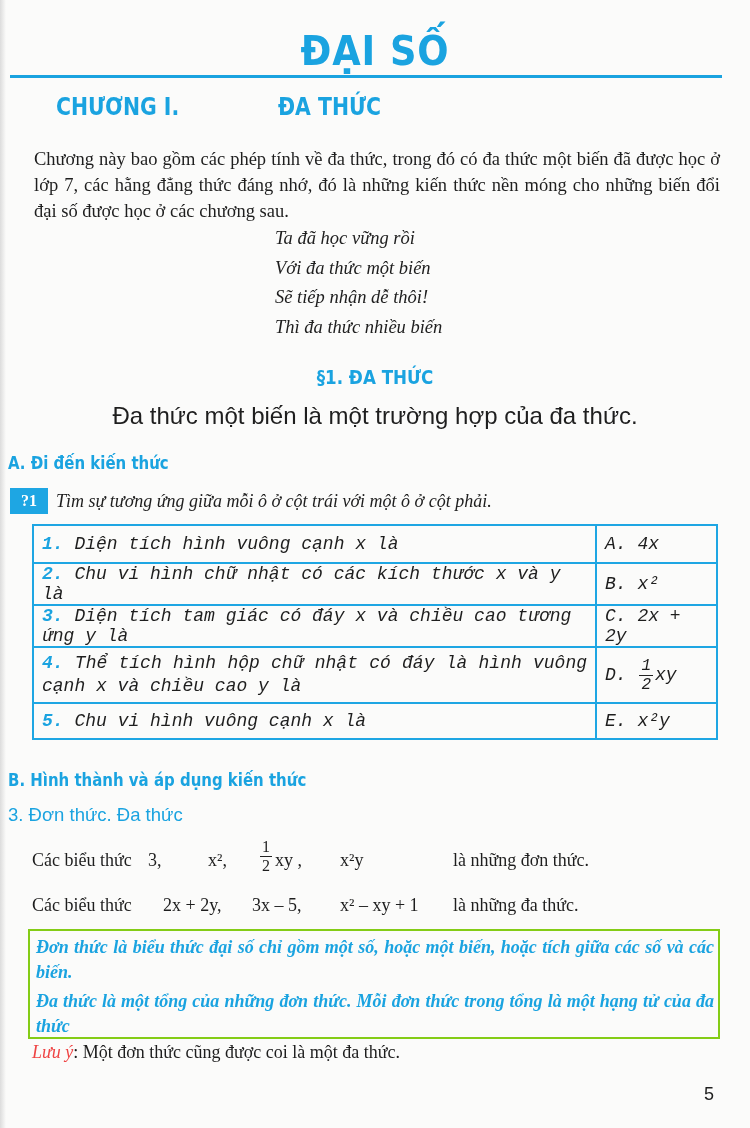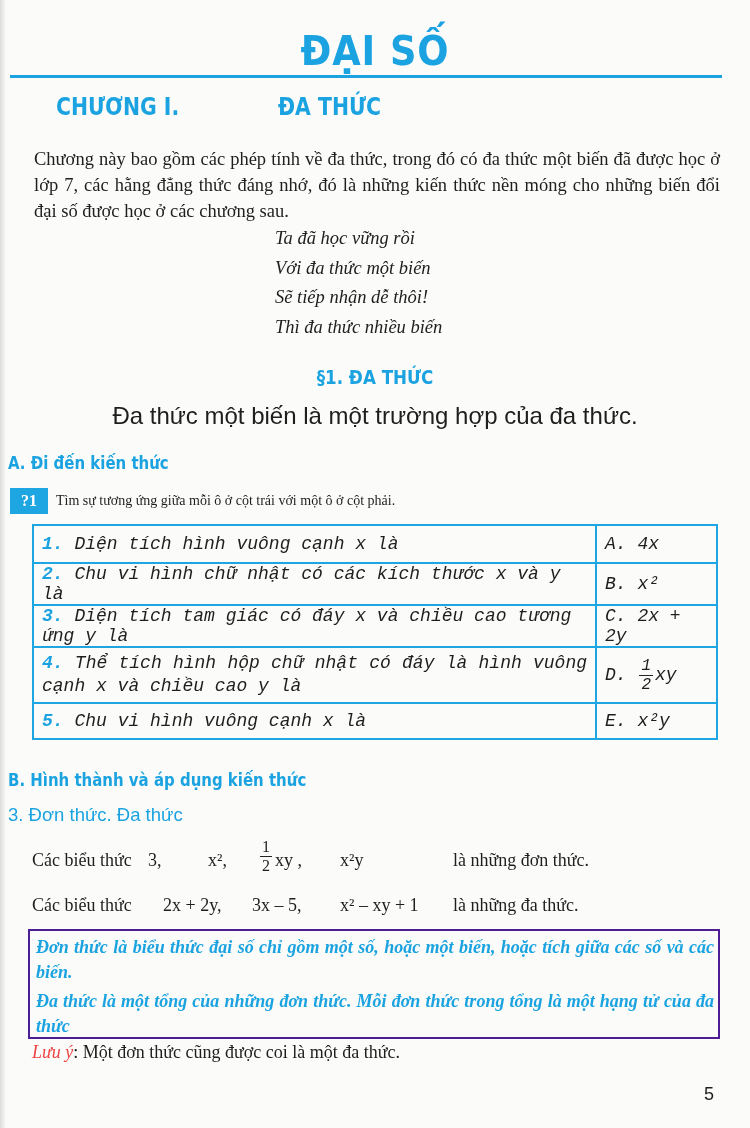--- a/index.html
+++ b/index.html
@@ -51,21 +51,21 @@
     transform: scaleX(0.88); transform-origin: left;
   }
   .heading-a { top: 453px; }
   .heading-b { top: 770px; }
 
   .q-row { position: absolute; left: 10px; top: 488px; display: flex; align-items: center; }
   .q-badge {
     background: #1ea6e3; color: #fff; font-weight: bold; font-size: 16px;
     width: 38px; height: 26px; line-height: 26px; text-align: center; margin-right: 8px;
   }
-  .q-text { font-size: 14px; }
+  .q-text { font-style: italic; font-size: 18px; }
 
   table.match {
     position: absolute; left: 32px; top: 524px; width: 686px;
     border-collapse: collapse; font-style: italic; font-size: 18px;
   }
   table.match td { border: 2px solid #1ea6e3; padding: 0 8px; vertical-align: middle; font-family: Liberation Mono, monospace; }
   table.match td.left { width: 545px; }
   table.match .num { color: #1aa3e0; font-weight: bold; }
   .frac { display: inline-flex; flex-direction: column; align-items: center; vertical-align: middle; line-height: 1; font-size: 16px; margin: 0 2px; }
   .frac .n { border-bottom: 1px solid #222; padding: 0 2px 1px; }
@@ -75,21 +75,21 @@
     position: absolute; left: 8px; top: 804px; color: #1aa3e0;
     font-family: "Liberation Sans", sans-serif; font-size: 18.5px;
   }
   .expr-row { position: absolute; left: 32px; font-size: 18px; height: 30px; display: flex; align-items: center; }
   .expr-row .c { position: absolute; white-space: nowrap; }
   .expr1 { top: 845px; }
   .expr2 { top: 890px; }
 
   .def-box {
     position: absolute; left: 28px; top: 929px; width: 678px; height: 106px;
-    border: 2px solid #4c1d95; padding: 0 4px 0 6px; box-sizing: content-box;
+    border: 2px solid #84cc16; padding: 0 4px 0 6px; box-sizing: content-box;
     color: #1aa3e0; font-style: italic; font-weight: bold; font-size: 18px; line-height: 25px; text-align: justify;
   }
   .def-box p { margin: 4px 0 3px; }
 
   .note { position: absolute; left: 32px; top: 1042px; font-size: 18px; }
   .note .lbl { color: #ef4444; font-style: italic; }
 
   .page-num { position: absolute; left: 704px; top: 1084px; font-family: "Liberation Sans", sans-serif; font-size: 18px; }
 </style>
 </head>

